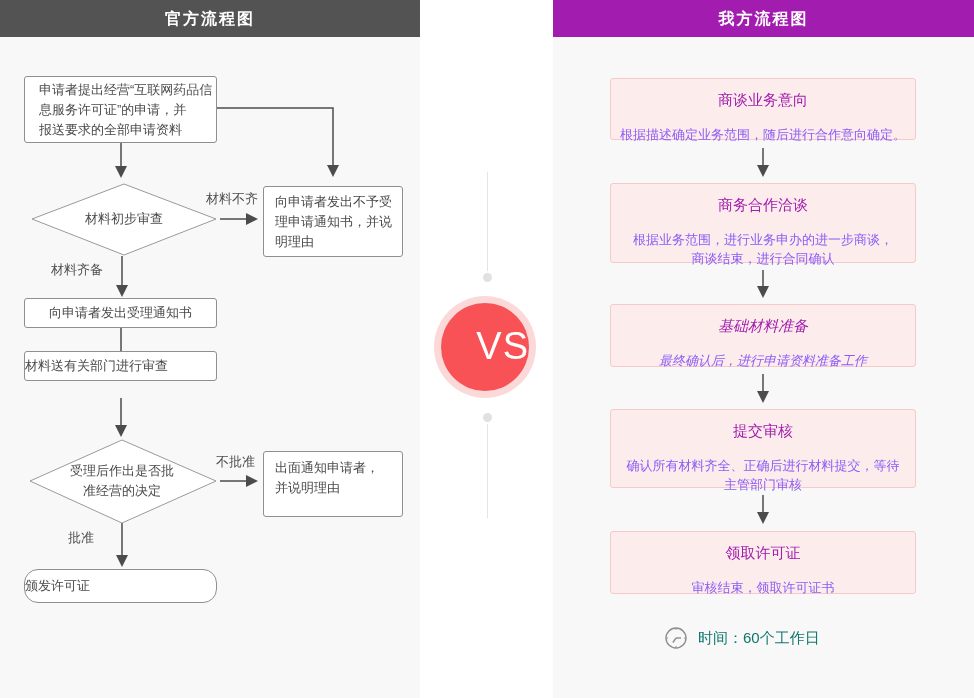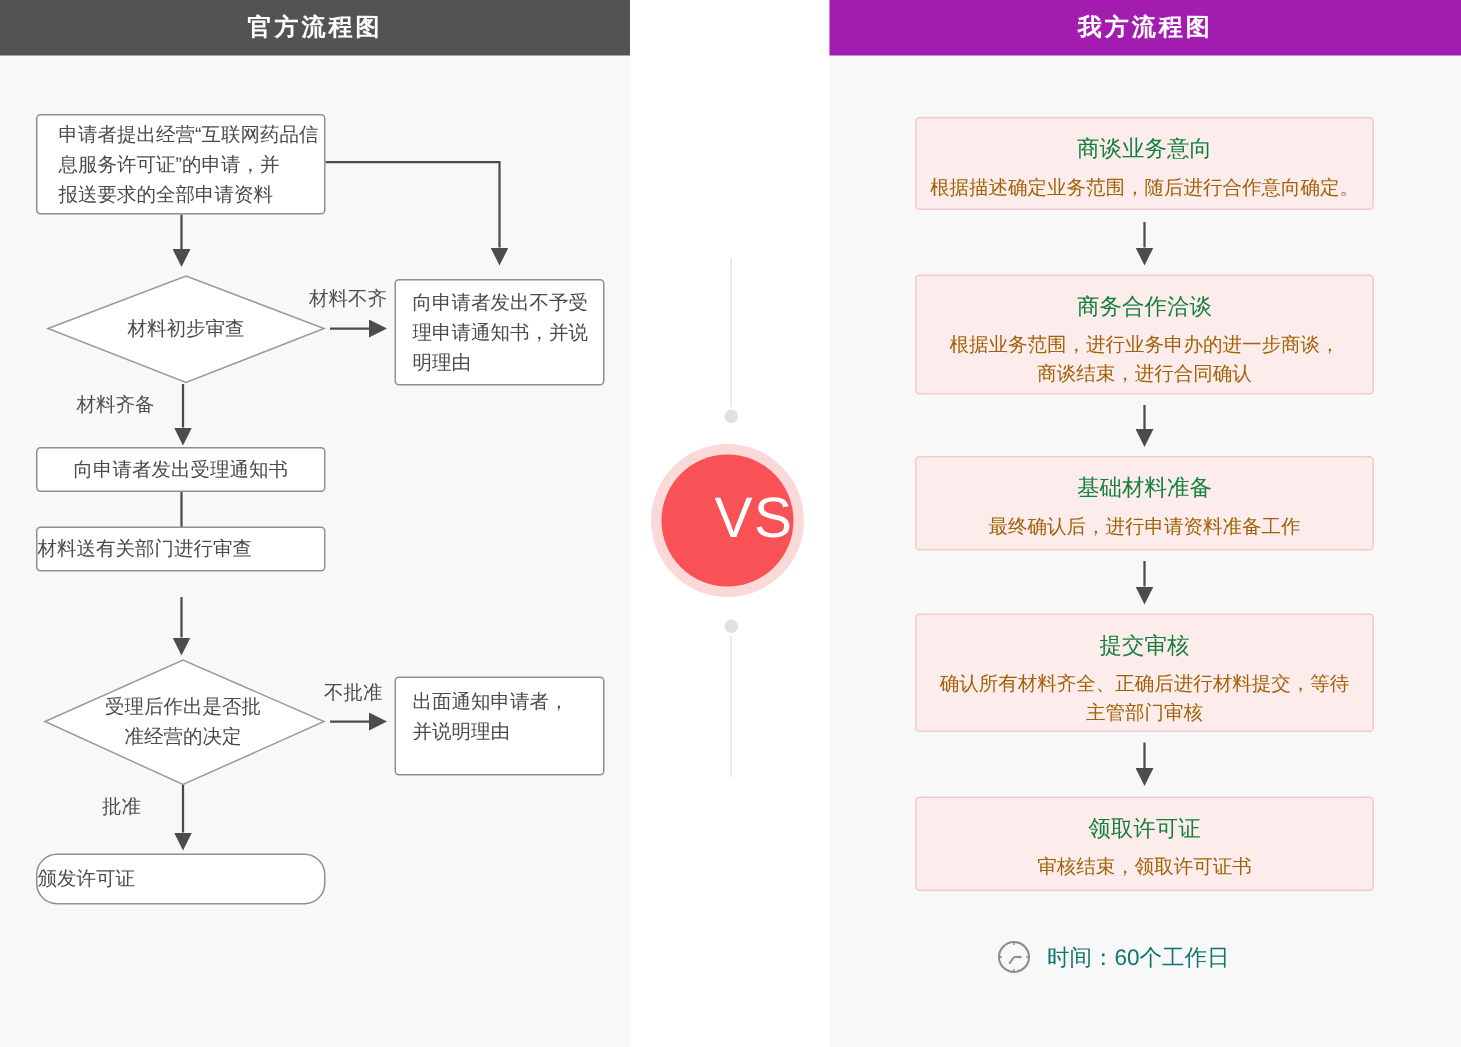--- a/index.html
+++ b/index.html
@@ -42,25 +42,25 @@
   .vdot{position:absolute;left:483px;width:9px;height:9px;border-radius:50%;background:#e1e1e1;}
   .vd1{top:273px;}
   .vd2{top:413px;}
   .vs-outer{position:absolute;left:434px;top:296px;width:102px;height:102px;border-radius:50%;background:#fcd9d9;}
   .vs-inner{position:absolute;left:7px;top:7px;width:88px;height:88px;border-radius:50%;background:#f85256;
             color:#ffffff;font-size:38px;text-align:right;line-height:86px;letter-spacing:1px;}
 
   
   .step{position:absolute;left:610px;width:306px;background:#fdecec;border:1px solid #f6caca;border-radius:3px;
         text-align:center;box-sizing:border-box;}
-  .step-title{font-size:15px;color:#15803d;margin-top:11px;line-height:20px;}
-  .step-desc{font-size:13px;color:#a16207;line-height:19px;margin-top:5px;white-space:pre-line;}
+  .step-title{font-size:15px;color:#a21caf;margin-top:11px;line-height:20px;}
+  .step-desc{font-size:13px;color:#8b5cf6;line-height:19px;margin-top:15px;white-space:pre-line;}
   .s1{top:78px;height:62px;}
   .s2{top:183px;height:80px;}
-  .s3{top:304px;height:63px;}
+  .s3{top:304px;height:63px;font-style:italic;}
   .s4{top:409px;height:79px;}
   .s5{top:531px;height:63px;}
 
   .footer{position:absolute;left:664px;top:626px;display:flex;align-items:center;color:#0f766e;font-size:15px;}
   .clock{width:24px;height:24px;margin-right:10px;}
 </style>
 </head>
 <body>
 
 <div class="canvas">

